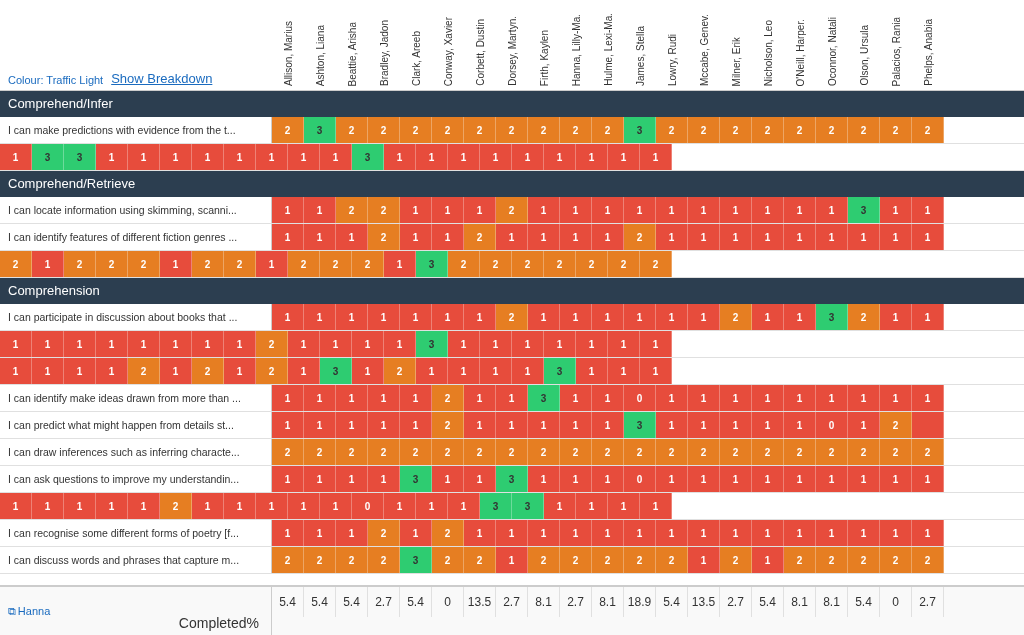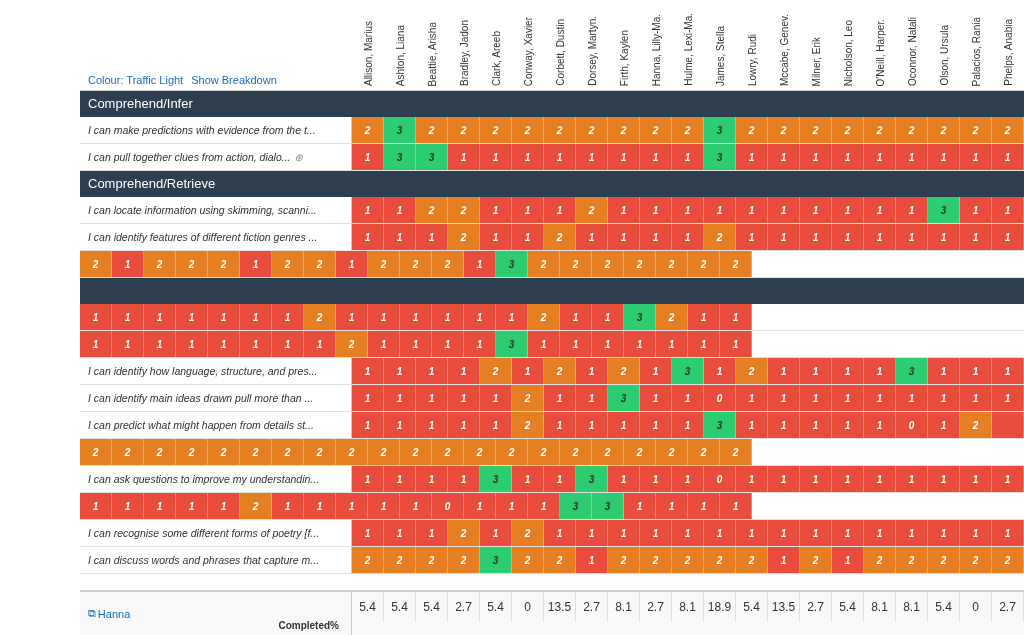--- a/index.html
+++ b/index.html
@@ -1,49 +1,49 @@
 <!DOCTYPE html>
 <html><head>
   <meta charset="utf-8">
   <style>
     * { margin: 0; padding: 0; box-sizing: border-box; }
     body { font-family: Arial, sans-serif; font-size: 11px; background: #fff; overflow: hidden; width: 1024px; height: 635px; }
     
-    .container { width: 1024px; height: 635px; overflow: hidden; display: flex; flex-direction: column; align-items: flex-end; }
+    .container { width: 1024px; height: 635px; overflow: hidden; display: flex; flex-direction: column; }
     
     .header-row { display: flex; background: #fff; border-bottom: 1px solid #ccc; }
     .row-label-header { width: 272px; min-width: 272px; display: flex; align-items: flex-end; padding: 4px 8px; gap: 8px; }
     .color-label { color: #1a6bbf; font-size: 11px; }
-    .show-breakdown { color: #1a6bbf; font-size: 11px; cursor: pointer; display: flex; align-items: center; gap: 2px; }
+    .show-breakdown { color: #1a6bbf; font-size: 13px; cursor: pointer; display: flex; align-items: center; gap: 2px; text-decoration: underline; }
     .col-headers { display: flex; overflow: hidden; }
     .col-header { width: 32px; min-width: 32px; height: 90px; display: flex; align-items: flex-end; justify-content: center; padding-bottom: 4px; }
     .col-header span { display: block; writing-mode: vertical-rl; transform: rotate(180deg); font-size: 10px; color: #333; white-space: nowrap; max-height: 85px; overflow: hidden; }
     
     .table-body { flex: 1; overflow-y: auto; overflow-x: hidden; }
     .section-header-row { display: flex; }
     .section-label-cell { width: 272px; min-width: 272px; background: #2c3e50; color: #fff; font-weight: normal; font-size: 13px; padding: 5px 8px; }
     .section-data-cells { display: flex; background: #2c3e50; flex: 1; }
     .section-empty-cell { width: 32px; min-width: 32px; height: 26px; background: #2c3e50; }
     
-    .data-row { display: flex; border-bottom: 1px solid #e0e0e0; font-style: italic; }
+    .data-row { display: flex; border-bottom: 1px solid #e0e0e0; }
     .row-label { width: 272px; min-width: 272px; padding: 4px 8px; font-size: 10.5px; color: #333; display: flex; align-items: center; border-right: 1px solid #ccc; white-space: nowrap; overflow: hidden; text-overflow: ellipsis; }
     .row-label span { overflow: hidden; text-overflow: ellipsis; white-space: nowrap; }
     .link-icon { margin-left: 4px; color: #888; font-size: 10px; }
     
     .cells { display: flex; }
     .cell { width: 32px; min-width: 32px; height: 26px; display: flex; align-items: center; justify-content: center; font-size: 10px; font-weight: bold; color: #fff; border-right: 1px solid rgba(255,255,255,0.3); }
     
     .c-red { background: #e74c3c; }
     .c-orange { background: #e67e22; }
     .c-green { background: #2ecc71; color: #333; }
     
     .footer-row { display: flex; border-top: 2px solid #ccc; background: #f9f9f9; min-height: 30px; }
     .footer-label { width: 272px; min-width: 272px; display: flex; align-items: center; padding: 4px 8px; gap: 8px; border-right: 1px solid #ccc; }
     .expand-btn { color: #1a6bbf; font-size: 11px; cursor: pointer; display: flex; align-items: center; gap: 2px; }
-    .completed-label { font-size: 10px; font-weight: bold; color: #333; flex: 1; text-align: right; padding-right: 4px; margin-top: 24px; }
+    .completed-label { font-size: 14px; font-weight: normal; color: #333; flex: 1; text-align: right; padding-right: 4px; margin-top: 24px; }
     .footer-cells { display: flex; }
     .footer-cell { width: 32px; min-width: 32px; height: 30px; display: flex; align-items: center; justify-content: center; font-size: 12px; color: #333; border-right: 1px solid #e0e0e0; }
   </style>
 </head>
 <body>
 
 <div class="container">
 
   <div class="header-row">
     <div class="row-label-header">
@@ -166,24 +166,20 @@
           <div class="cell c-orange">2</div>
           <div class="cell c-orange">2</div>
           <div class="cell c-orange">2</div>
           <div class="cell c-orange">2</div>
           <div class="cell c-orange">2</div>
           <div class="cell c-orange">2</div>
           <div class="cell c-orange">2</div>
         </div>
       </div>
       <div class="data-row">
-        <div class="row-label">
-          <span>I can pull together clues from action, dialo...</span>
-          <span class="link-icon">⊕</span>
-        </div>
         <div class="cells">
           <div class="cell c-red">1</div>
           <div class="cell c-green">3</div>
           <div class="cell c-green">3</div>
           <div class="cell c-red">1</div>
           <div class="cell c-red">1</div>
           <div class="cell c-red">1</div>
           <div class="cell c-red">1</div>
           <div class="cell c-red">1</div>
           <div class="cell c-red">1</div>
@@ -302,20 +298,21 @@
           <div class="cell c-orange">2</div>
           <div class="cell c-orange">2</div>
           <div class="cell c-orange">2</div>
           <div class="cell c-orange">2</div>
           <div class="cell c-orange">2</div>
           <div class="cell c-orange">2</div>
           <div class="cell c-orange">2</div>
         </div>
       </div>
       <div class="section-header-row">
+        <div class="section-label-cell">Comprehension</div>
         <div class="section-data-cells">
           <div class="section-empty-cell"></div>
           <div class="section-empty-cell"></div>
           <div class="section-empty-cell"></div>
           <div class="section-empty-cell"></div>
           <div class="section-empty-cell"></div>
           <div class="section-empty-cell"></div>
           <div class="section-empty-cell"></div>
           <div class="section-empty-cell"></div>
           <div class="section-empty-cell"></div>
@@ -327,100 +324,100 @@
           <div class="section-empty-cell"></div>
           <div class="section-empty-cell"></div>
           <div class="section-empty-cell"></div>
           <div class="section-empty-cell"></div>
           <div class="section-empty-cell"></div>
           <div class="section-empty-cell"></div>
           <div class="section-empty-cell"></div>
         </div>
       </div>
       <div class="data-row">
-        <div class="cells">
-          <div class="cell c-red">1</div>
-          <div class="cell c-red">1</div>
-          <div class="cell c-red">1</div>
-          <div class="cell c-red">1</div>
-          <div class="cell c-red">1</div>
-          <div class="cell c-red">1</div>
-          <div class="cell c-red">1</div>
-          <div class="cell c-orange">2</div>
-          <div class="cell c-red">1</div>
-          <div class="cell c-red">1</div>
-          <div class="cell c-red">1</div>
-          <div class="cell c-red">1</div>
-          <div class="cell c-red">1</div>
-          <div class="cell c-red">1</div>
-          <div class="cell c-orange">2</div>
-          <div class="cell c-red">1</div>
-          <div class="cell c-red">1</div>
-          <div class="cell c-green">3</div>
-          <div class="cell c-orange">2</div>
-          <div class="cell c-red">1</div>
-          <div class="cell c-red">1</div>
-        </div>
-      </div>
-      <div class="data-row">
-        <div class="cells">
-          <div class="cell c-red">1</div>
-          <div class="cell c-red">1</div>
-          <div class="cell c-red">1</div>
-          <div class="cell c-red">1</div>
-          <div class="cell c-red">1</div>
-          <div class="cell c-red">1</div>
-          <div class="cell c-red">1</div>
-          <div class="cell c-red">1</div>
-          <div class="cell c-orange">2</div>
-          <div class="cell c-red">1</div>
-          <div class="cell c-red">1</div>
-          <div class="cell c-red">1</div>
-          <div class="cell c-red">1</div>
-          <div class="cell c-green">3</div>
-          <div class="cell c-red">1</div>
-          <div class="cell c-red">1</div>
-          <div class="cell c-red">1</div>
-          <div class="cell c-red">1</div>
-          <div class="cell c-red">1</div>
-          <div class="cell c-red">1</div>
-          <div class="cell c-red">1</div>
-        </div>
-      </div>
-      <div class="data-row">
-        <div class="row-label">
-          <span>I can identify how language, structure, and pres...</span>
-        </div>
-        <div class="cells">
-          <div class="cell c-red">1</div>
-          <div class="cell c-red">1</div>
-          <div class="cell c-red">1</div>
-          <div class="cell c-red">1</div>
-          <div class="cell c-orange">2</div>
-          <div class="cell c-red">1</div>
-          <div class="cell c-orange">2</div>
-          <div class="cell c-red">1</div>
-          <div class="cell c-orange">2</div>
-          <div class="cell c-red">1</div>
-          <div class="cell c-green">3</div>
-          <div class="cell c-red">1</div>
-          <div class="cell c-orange">2</div>
-          <div class="cell c-red">1</div>
-          <div class="cell c-red">1</div>
-          <div class="cell c-red">1</div>
-          <div class="cell c-red">1</div>
-          <div class="cell c-green">3</div>
-          <div class="cell c-red">1</div>
-          <div class="cell c-red">1</div>
-          <div class="cell c-red">1</div>
-        </div>
-      </div>
-      <div class="data-row">
-        <div class="row-label">
-          <span>I can identify main ideas drawn pull more than ...</span>
+        <div class="row-label">
+          <span>I can participate in discussion about books that ...</span>
+        </div>
+        <div class="cells">
+          <div class="cell c-red">1</div>
+          <div class="cell c-red">1</div>
+          <div class="cell c-red">1</div>
+          <div class="cell c-red">1</div>
+          <div class="cell c-red">1</div>
+          <div class="cell c-red">1</div>
+          <div class="cell c-red">1</div>
+          <div class="cell c-orange">2</div>
+          <div class="cell c-red">1</div>
+          <div class="cell c-red">1</div>
+          <div class="cell c-red">1</div>
+          <div class="cell c-red">1</div>
+          <div class="cell c-red">1</div>
+          <div class="cell c-red">1</div>
+          <div class="cell c-orange">2</div>
+          <div class="cell c-red">1</div>
+          <div class="cell c-red">1</div>
+          <div class="cell c-green">3</div>
+          <div class="cell c-orange">2</div>
+          <div class="cell c-red">1</div>
+          <div class="cell c-red">1</div>
+        </div>
+      </div>
+      <div class="data-row">
+        <div class="cells">
+          <div class="cell c-red">1</div>
+          <div class="cell c-red">1</div>
+          <div class="cell c-red">1</div>
+          <div class="cell c-red">1</div>
+          <div class="cell c-red">1</div>
+          <div class="cell c-red">1</div>
+          <div class="cell c-red">1</div>
+          <div class="cell c-red">1</div>
+          <div class="cell c-orange">2</div>
+          <div class="cell c-red">1</div>
+          <div class="cell c-red">1</div>
+          <div class="cell c-red">1</div>
+          <div class="cell c-red">1</div>
+          <div class="cell c-green">3</div>
+          <div class="cell c-red">1</div>
+          <div class="cell c-red">1</div>
+          <div class="cell c-red">1</div>
+          <div class="cell c-red">1</div>
+          <div class="cell c-red">1</div>
+          <div class="cell c-red">1</div>
+          <div class="cell c-red">1</div>
+        </div>
+      </div>
+      <div class="data-row">
+        <div class="cells">
+          <div class="cell c-red">1</div>
+          <div class="cell c-red">1</div>
+          <div class="cell c-red">1</div>
+          <div class="cell c-red">1</div>
+          <div class="cell c-orange">2</div>
+          <div class="cell c-red">1</div>
+          <div class="cell c-orange">2</div>
+          <div class="cell c-red">1</div>
+          <div class="cell c-orange">2</div>
+          <div class="cell c-red">1</div>
+          <div class="cell c-green">3</div>
+          <div class="cell c-red">1</div>
+          <div class="cell c-orange">2</div>
+          <div class="cell c-red">1</div>
+          <div class="cell c-red">1</div>
+          <div class="cell c-red">1</div>
+          <div class="cell c-red">1</div>
+          <div class="cell c-green">3</div>
+          <div class="cell c-red">1</div>
+          <div class="cell c-red">1</div>
+          <div class="cell c-red">1</div>
+        </div>
+      </div>
+      <div class="data-row">
+        <div class="row-label">
+          <span>I can identify make ideas drawn from more than ...</span>
         </div>
         <div class="cells">
           <div class="cell c-red">1</div>
           <div class="cell c-red">1</div>
           <div class="cell c-red">1</div>
           <div class="cell c-red">1</div>
           <div class="cell c-red">1</div>
           <div class="cell c-orange">2</div>
           <div class="cell c-red">1</div>
           <div class="cell c-red">1</div>
@@ -461,20 +458,23 @@
           <div class="cell c-red">1</div>
           <div class="cell c-red">1</div>
           <div class="cell c-red">1</div>
           <div class="cell c-red">0</div>
           <div class="cell c-red">1</div>
           <div class="cell c-orange">2</div>
           <div class="cell c-red"></div>
         </div>
       </div>
       <div class="data-row">
+        <div class="row-label">
+          <span>I can draw inferences such as inferring characte...</span>
+        </div>
         <div class="cells">
           <div class="cell c-orange">2</div>
           <div class="cell c-orange">2</div>
           <div class="cell c-orange">2</div>
           <div class="cell c-orange">2</div>
           <div class="cell c-orange">2</div>
           <div class="cell c-orange">2</div>
           <div class="cell c-orange">2</div>
           <div class="cell c-orange">2</div>
           <div class="cell c-orange">2</div>

